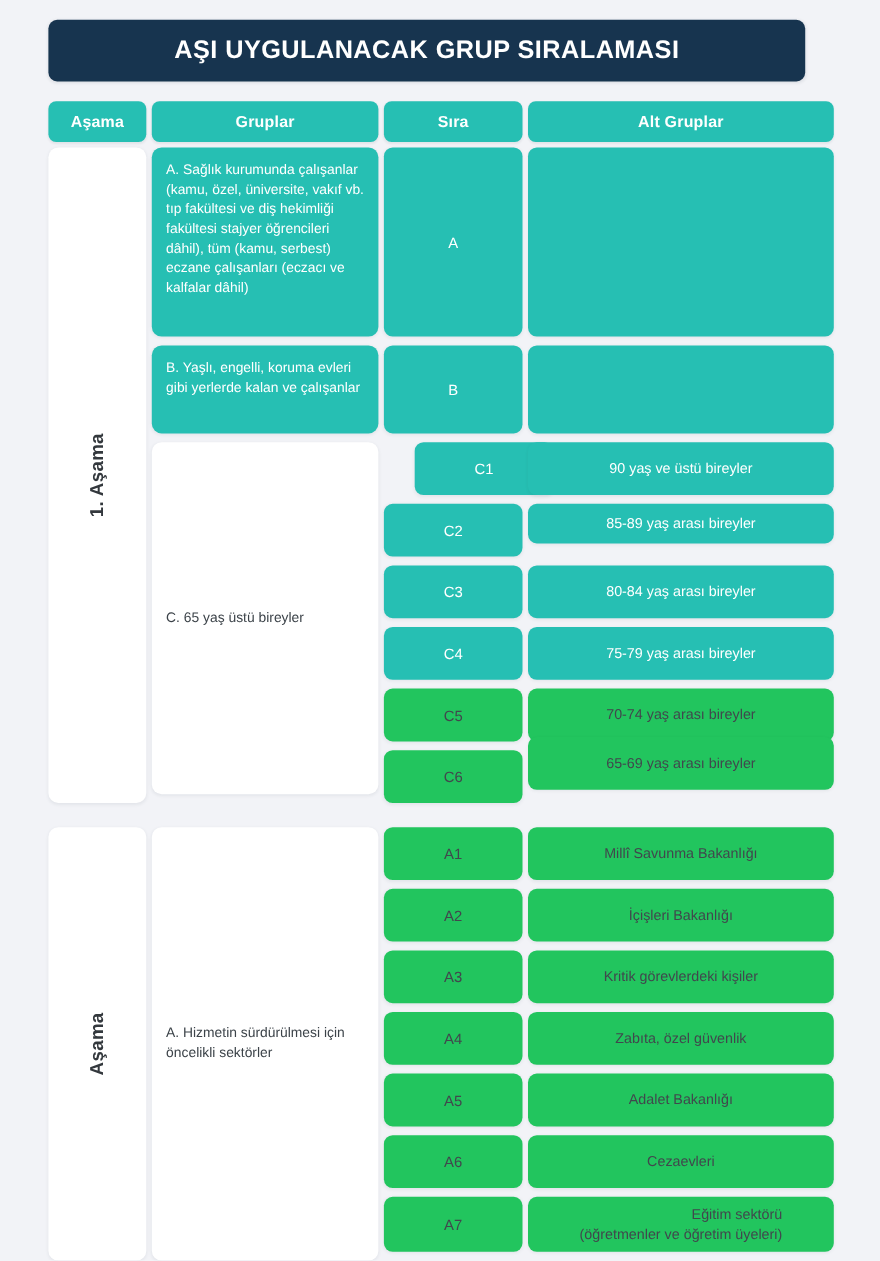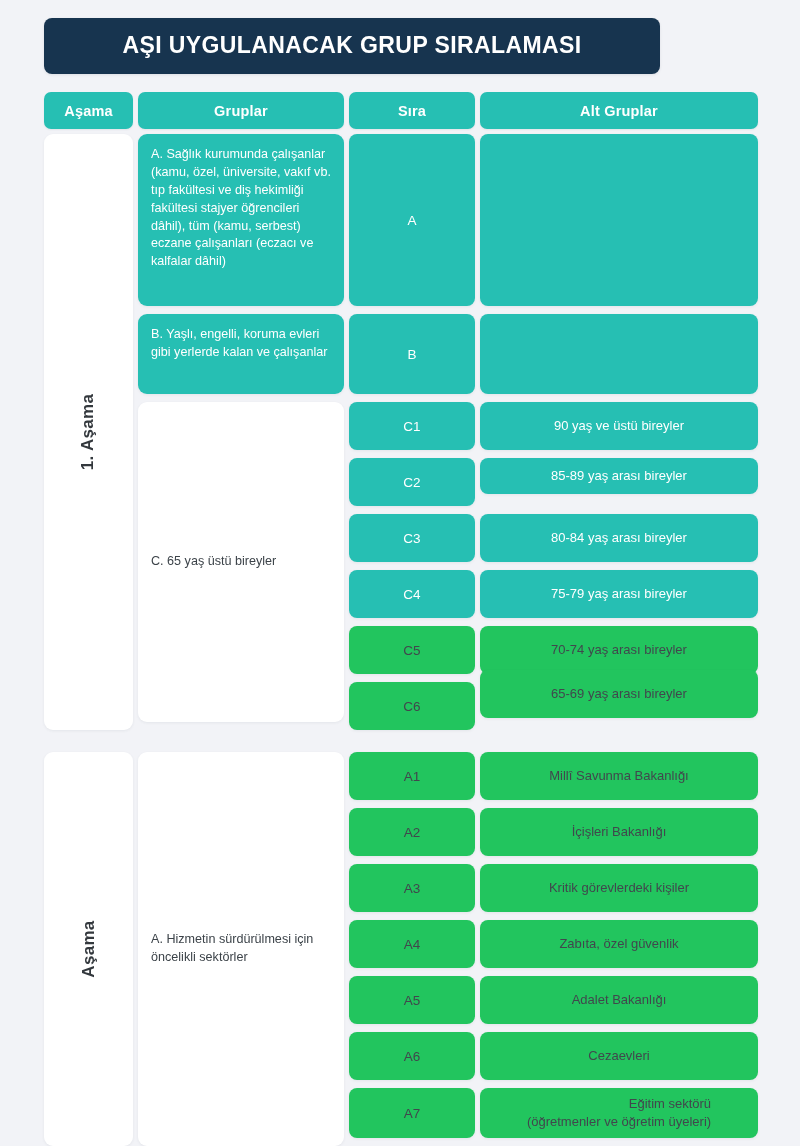--- a/index.html
+++ b/index.html
@@ -21,21 +21,21 @@
     width: 800px;
     height: 1146px;
     box-sizing: border-box;
   }
 
   
   .title-banner {
     position: absolute;
     left: 44px;
     top: 18px;
-    width: 616px;
+    width: 688px;
     height: 56px;
     background: #17344f;
     border-radius: 8px;
     display: flex;
     align-items: center;
     justify-content: center;
     box-shadow: 0 1px 3px rgba(30,40,60,0.10);
   }
   .title-banner .title-text {
     color: #ffffff;
@@ -187,21 +187,21 @@
       <div class="asama-card" style="height: 596px;">
         <span class="asama-label">1. Aşama</span>
       </div>
       <div class="grup-cell teal" style="top: 0px; height: 172px;">A. Sağlık kurumunda çalışanlar (kamu, özel, üniversite, vakıf vb. tıp fakültesi ve diş hekimliği fakültesi stajyer öğrencileri dâhil), tüm (kamu, serbest) eczane çalışanları (eczacı ve kalfalar dâhil)</div>
       <div class="sira-cell teal" style="top: 0px; height: 172px;">A</div>
       <div class="alt-cell teal" style="top: 0px; height: 172px; white-space: pre-line;"></div>
       <div class="grup-cell teal" style="top: 180px; height: 80px;">B. Yaşlı, engelli, koruma evleri gibi yerlerde kalan ve çalışanlar</div>
       <div class="sira-cell teal" style="top: 180px; height: 80px;">B</div>
       <div class="alt-cell teal" style="top: 180px; height: 80px; white-space: pre-line;"></div>
       <div class="grup-cell plain" style="top: 268px; height: 320px;">C. 65 yaş üstü bireyler</div>
-      <div class="sira-cell teal" style="top: 268px; height: 48px;">C1</div>
+      <div class="sira-cell teal" style="top: 268px; height: 48px; margin-left: 28px;">C1</div>
       <div class="alt-cell teal" style="top: 268px; height: 48px; white-space: pre-line;">90 yaş ve üstü bireyler</div>
       <div class="sira-cell teal" style="top: 324px; height: 48px;">C2</div>
       <div class="alt-cell teal" style="top: 324px; height: 36px; white-space: pre-line;">85-89 yaş arası bireyler</div>
       <div class="sira-cell teal" style="top: 380px; height: 48px;">C3</div>
       <div class="alt-cell teal" style="top: 380px; height: 48px; white-space: pre-line;">80-84 yaş arası bireyler</div>
       <div class="sira-cell teal" style="top: 436px; height: 48px;">C4</div>
       <div class="alt-cell teal" style="top: 436px; height: 48px; white-space: pre-line;">75-79 yaş arası bireyler</div>
       <div class="sira-cell white" style="top: 492px; height: 48px;">C5</div>
       <div class="alt-cell white" style="top: 492px; height: 48px; white-space: pre-line;">70-74 yaş arası bireyler</div>
       <div class="sira-cell white" style="top: 548px; height: 48px;">C6</div>

